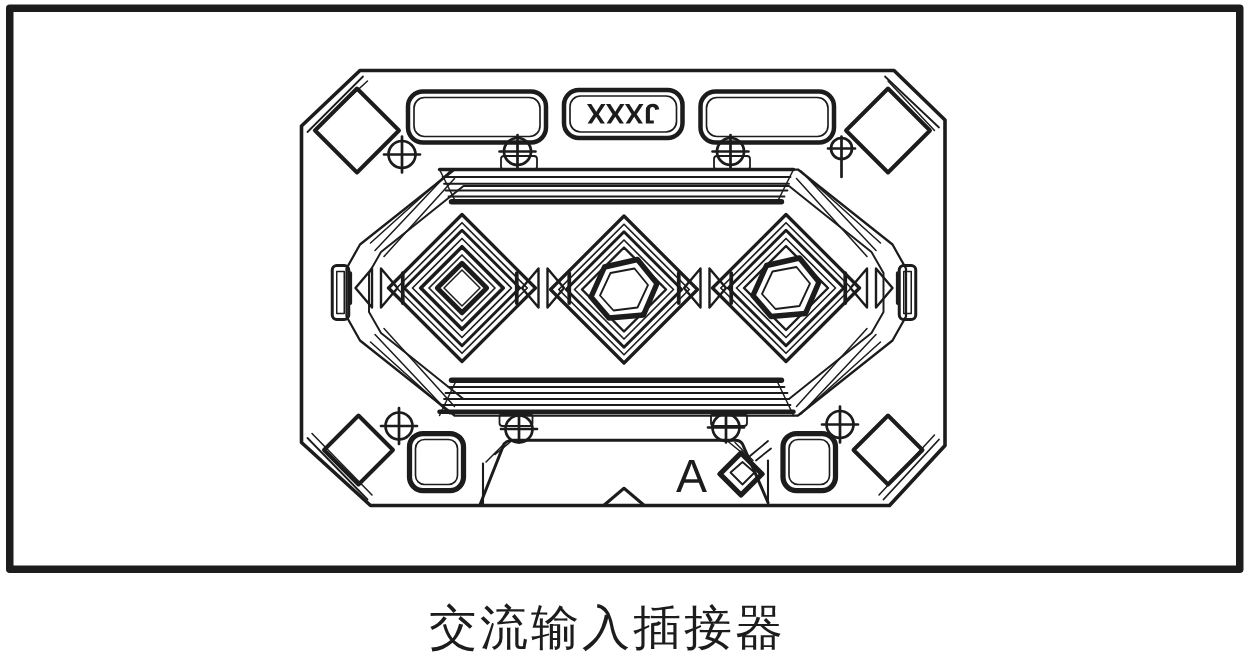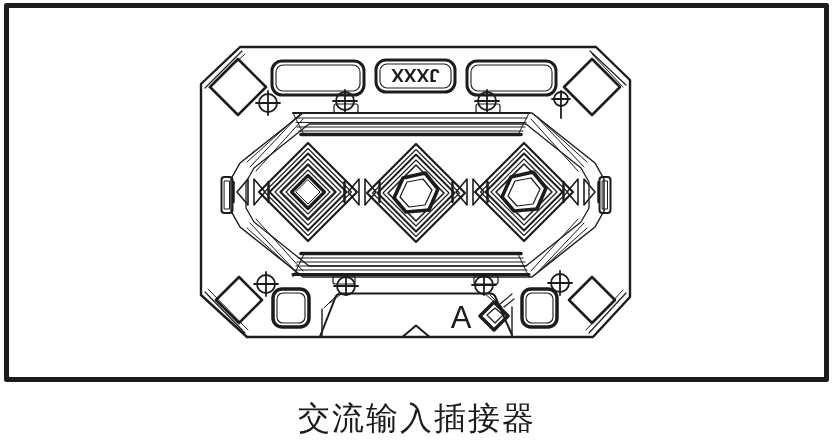--- a/index.html
+++ b/index.html
@@ -10,21 +10,20 @@
     color:var(--line,#1c1c1c);
   }
   .canvas{position:relative;width:834px;height:441px;}
   .drawing-svg{position:absolute;left:0;top:0;color:var(--line,#1c1c1c);}
   .caption{
     position:absolute;left:0;top:397px;width:810px;
     text-align:center;
     font-size:32px;letter-spacing:2px;font-weight:400;
     font-family:"DejaVu Sans","Liberation Sans",sans-serif;
     color:var(--line,#1c1c1c);
-    padding-left:12px;
   }
 </style>
 </head>
 <body style="--line: #1c1c1c; --bg: #ffffff;">
 
 <div class="canvas">
 
 <svg class="drawing-svg" width="834" height="441" viewBox="0 0 834 441" stroke="currentColor" fill="none" stroke-linejoin="round" stroke-linecap="round">
 
   <rect x="6.5" y="5.5" width="820" height="374" stroke-width="5"></rect>

